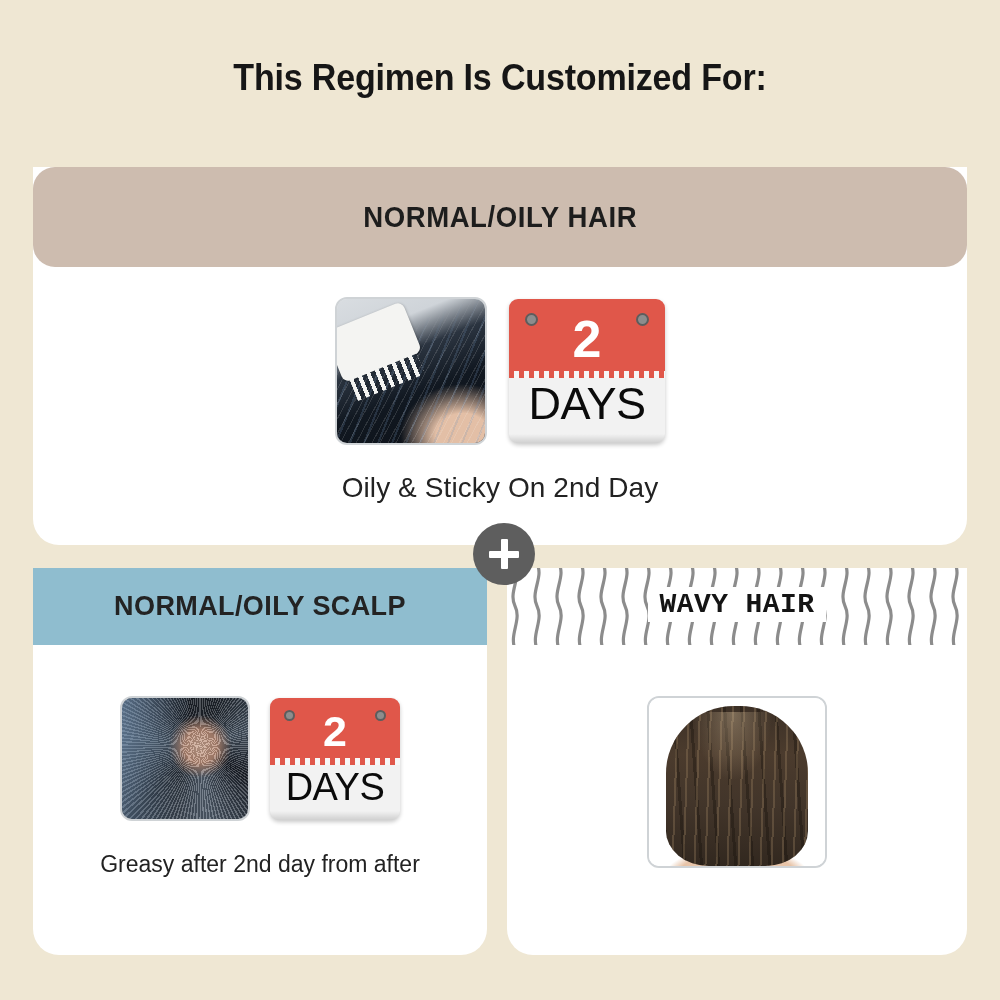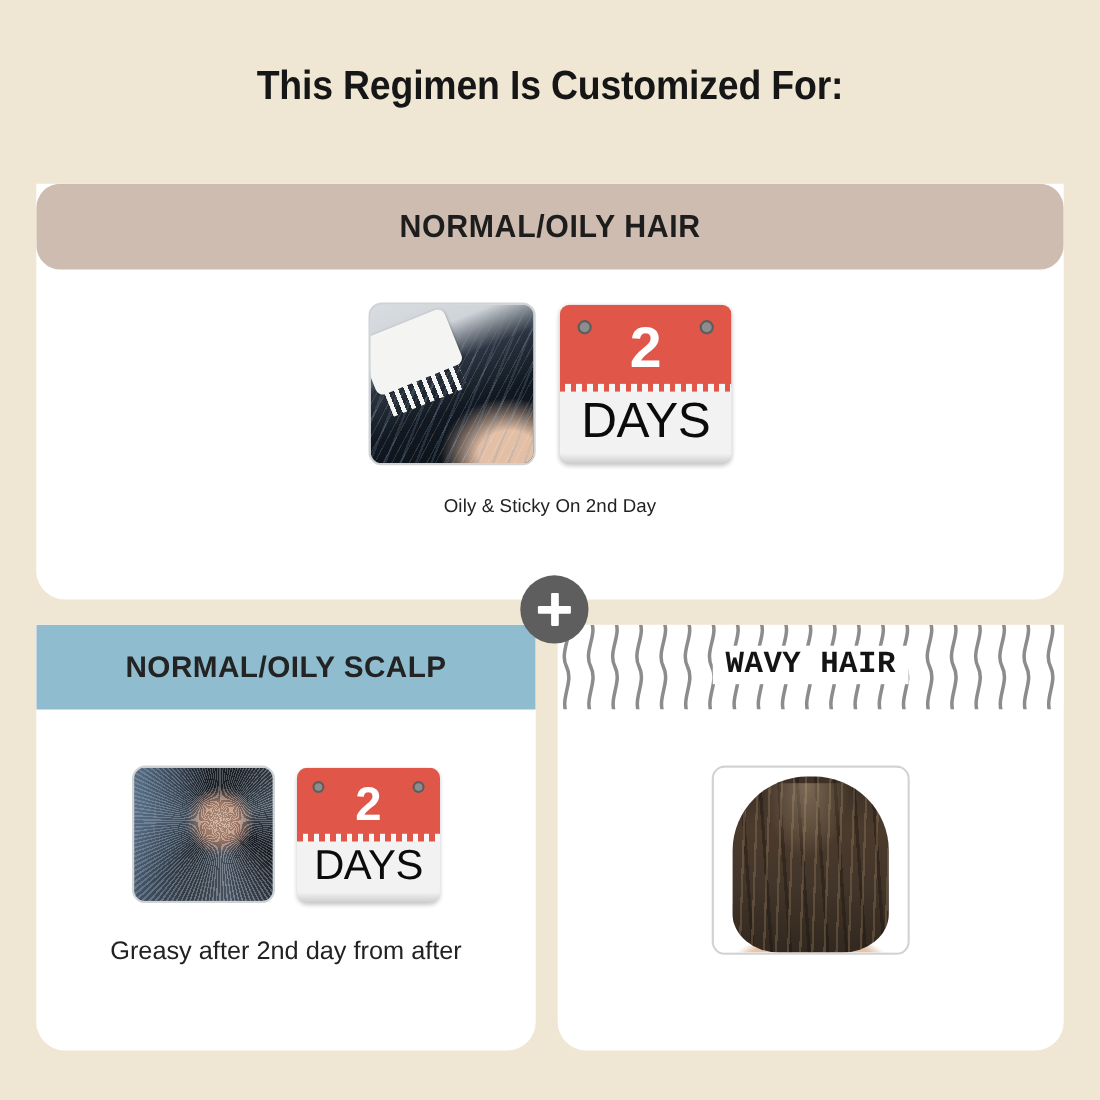--- a/index.html
+++ b/index.html
@@ -35,21 +35,21 @@
     position: absolute;
     left: 33px;
     top: 167px;
     width: 934px;
     height: 378px;
     background: #ffffff;
     border-radius: 0 0 26px 26px;
     overflow: hidden;
   }
   .card-top .hdr {
-    height: 78px;
+    height: 100px;
     background: #cdbcaf;
     display: flex;
     align-items: center;
     justify-content: center;
     border-radius: 22px;
   }
   .card-top .hdr-text {
     font-family: "Liberation Sans Narrow", "Liberation Sans", sans-serif;
     font-weight: bold;
     font-size: 29px;
@@ -68,21 +68,21 @@
     display: flex;
     align-items: center;
     justify-content: center;
     gap: 22px;
   }
   .caption-top {
     position: absolute;
     left: 0; right: 0;
     top: 205px;
     text-align: center;
-    font-size: 17px;
+    font-size: 28px;
     color: #222222;
     letter-spacing: 0.1px;
   }
 
   
   .photo {
     border-radius: 12px;
     border: 2px solid #cfd3d6;
     box-sizing: border-box;
     overflow: hidden;

